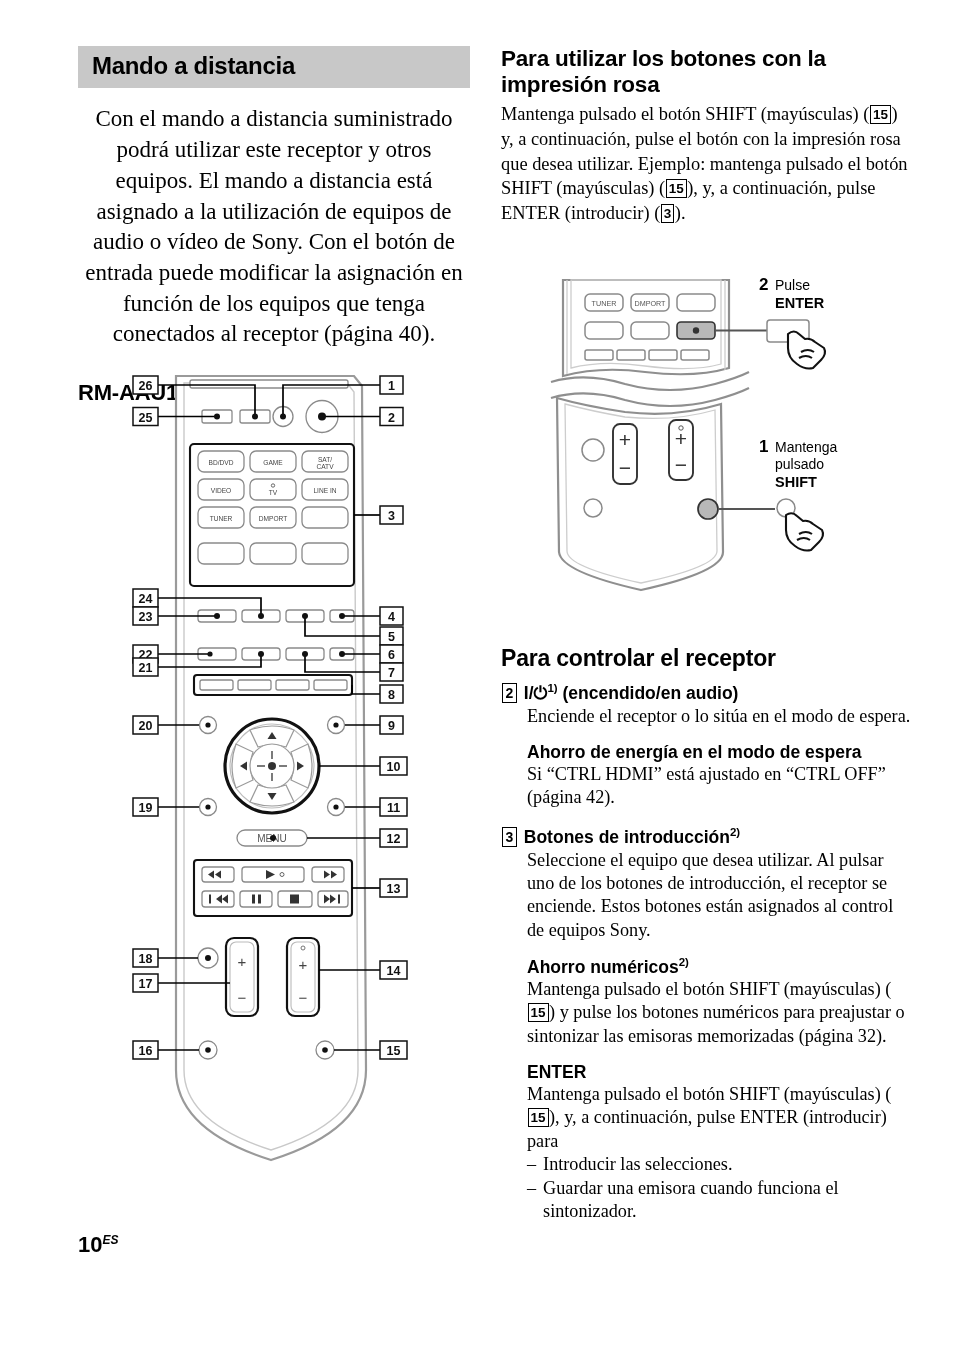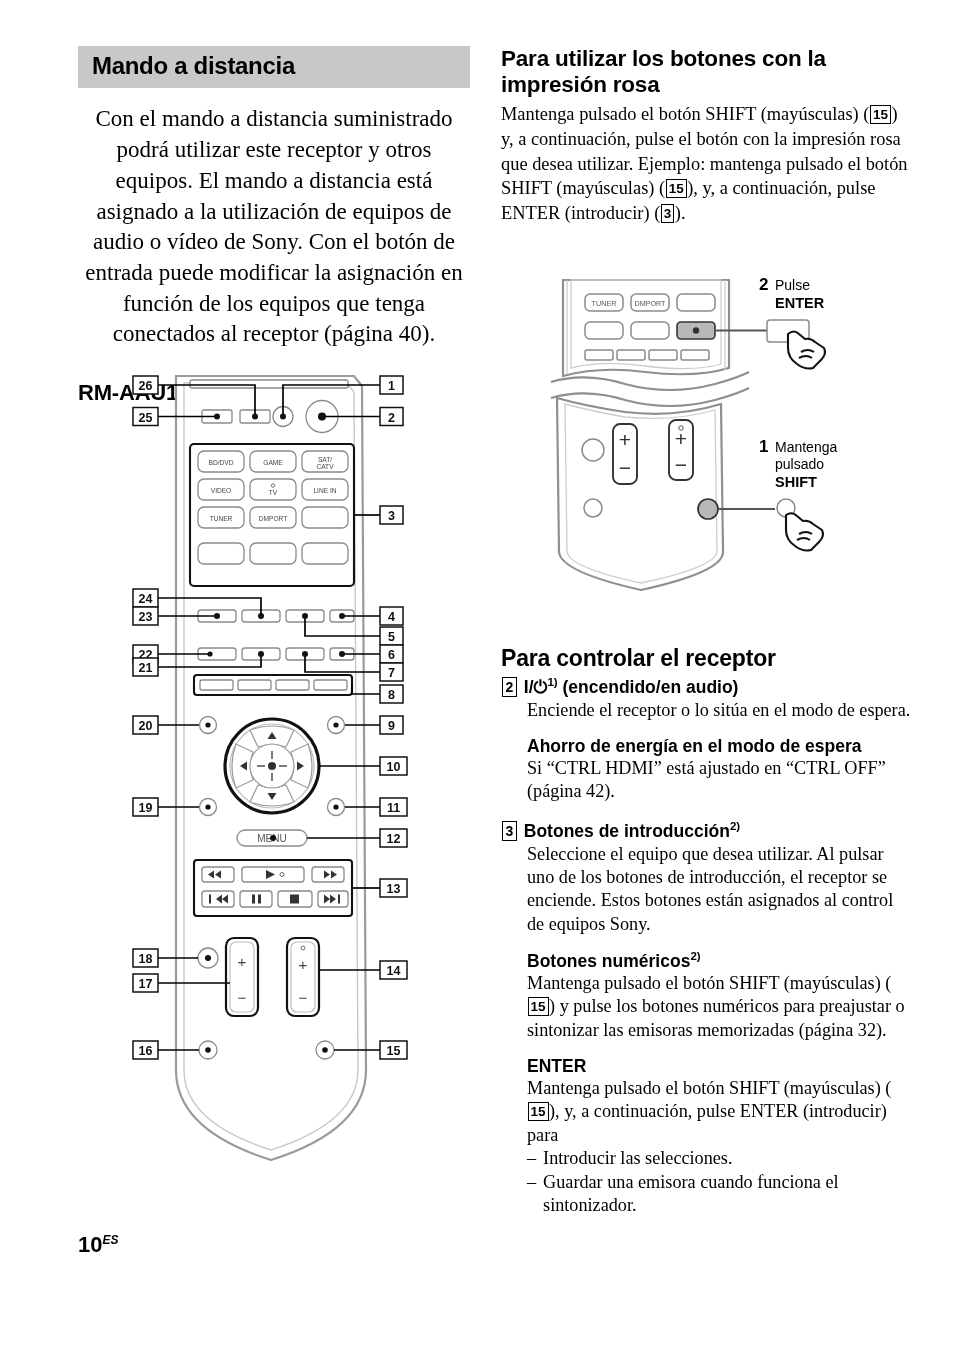--- a/index.html
+++ b/index.html
@@ -484,21 +484,21 @@
 
       <text class="stepnum" x="254" y="180">1</text>
       <text class="steptxt" x="270" y="180">Mantenga</text>
       <text class="steptxt" x="270" y="197">pulsado</text>
       <text class="steptxtb" x="270" y="215">SHIFT</text>
     </svg>
   </div>
 
   <div class="col-right" style="top:645px;">
 
-    <h2 class="sub" style="font-size:23px; margin-bottom:4px;">Para controlar el receptor</h2>
+    <h2 class="sub" style="font-size:23px; margin-bottom:10px;">Para controlar el receptor</h2>
 
     <div class="item" style="margin-top:2px;">
       <div class="item-head">
         <span class="refbox">2</span>
         <span><span>I/</span><span style="font-family:'DejaVu Sans',sans-serif;">⏻</span><sup class="note">1)</sup><span> (encendido/en audio)</span></span>
       </div>
       <div class="item-body">Enciende el receptor o lo sitúa en el modo de espera.</div>
 
       <div class="item-body" style="margin-top:0;">
         <div class="subhead">Ahorro de energía en el modo de espera</div>
@@ -507,21 +507,21 @@
     </div>
 
     <div class="item" style="margin-top:16px;">
       <div class="item-head">
         <span class="refbox">3</span>
         <span><span>Botones de introducción</span><sup class="note">2)</sup></span>
       </div>
       <div class="item-body">Seleccione el equipo que desea utilizar. Al pulsar uno de los botones de introducción, el receptor se enciende. Estos botones están asignados al control de equipos Sony.</div>
 
       <div class="item-body" style="margin-top:0;">
-        <div class="subhead"><span>Botones numéricos</span><sup class="note">2)</sup></div>
+        <div class="subhead"><span>Ahorro numéricos</span><sup class="note">2)</sup></div>
         <div><span>Mantenga pulsado el botón SHIFT (mayúsculas) (</span><span class="refbox">15</span><span>) y pulse los botones numéricos para preajustar o sintonizar las emisoras memorizadas (página 32).</span></div>
       </div>
 
       <div class="item-body" style="margin-top:0;">
         <div class="subhead">ENTER</div>
         <div><span>Mantenga pulsado el botón SHIFT (mayúsculas) (</span><span class="refbox">15</span><span>), y, a continuación, pulse ENTER (introducir) para</span></div>
         <ul class="dashlist">
           <li>
               <span class="dash">–</span>
               <span>Introducir las selecciones.</span>

